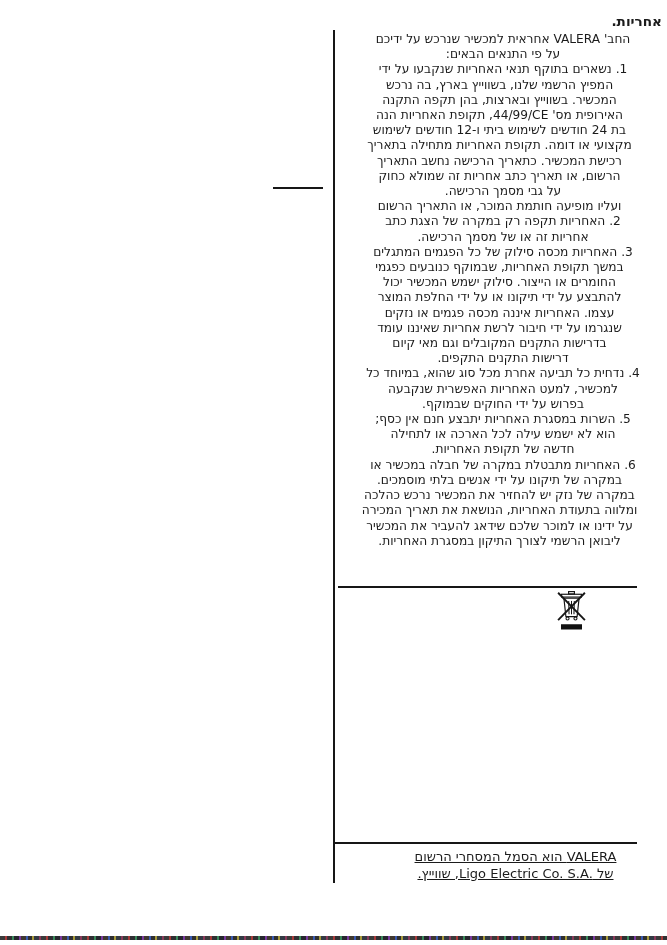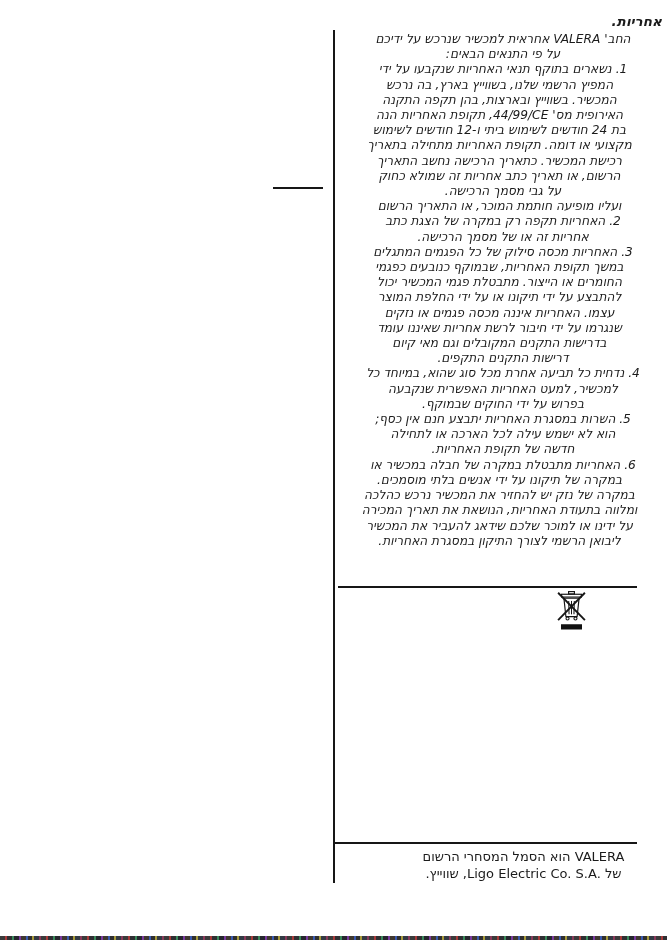--- a/index.html
+++ b/index.html
@@ -6,33 +6,33 @@
   body{
     width:667px;height:945px;background:#ffffff;position:relative;
     font-family:"DejaVu Sans","Liberation Sans",sans-serif;color:#1b1b1b;
     overflow:hidden;
   }
   .page{position:absolute;inset:0;background:#fff;}
   .vline{position:absolute;left:333px;top:30px;width:1.5px;height:853px;background:#161616;}
   .fold-mark{position:absolute;left:273px;top:187px;width:50px;height:1.5px;background:#161616;}
   .column{
     position:absolute;left:344px;top:12px;width:318px;
-    direction:rtl;text-align:right;font-style:italic;
+    direction:rtl;text-align:right;
   }
   .title{font-weight:bold;font-size:13.6px;line-height:18px;margin:0 0 2px 0;}
   .line{font-size:12.2px;line-height:15.2px;white-space:nowrap;text-align:center;}
   .line.c{text-align:center;}
   .line.cont{padding-right:7px;}
   .num{display:inline;}
   .rule-top{position:absolute;left:338px;top:586px;width:299px;height:2px;background:#161616;}
   .rule-bottom{position:absolute;left:335px;top:842px;width:302px;height:2px;background:#161616;}
   .weee{position:absolute;left:557px;top:591px;width:29px;height:42px;}
   .footer{
-    position:absolute;left:392px;top:849px;width:263px;
-    direction:rtl;text-align:right;
+    position:absolute;left:384px;top:849px;width:263px;
+    direction:rtl;text-align:right;text-decoration:underline;
   }
   .footer .line{font-size:13px;line-height:16.5px;}
   .noise{
     position:absolute;left:0;top:936px;width:667px;height:4px;
     background:repeating-linear-gradient(90deg,
       #3b3b3b 0 5px,#a83a3a 5px 7px,#2f2f33 7px 12px,#3a8a5a 12px 14px,
       #26262e 14px 19px,#7a3aa0 19px 21px,#403830 21px 26px,#3a5ab0 26px 28px,
       #2f2f2f 28px 32px,#a89a3a 32px 34px,#333a44 34px 39px,#8a3a5a 39px 41px);
   }
 </style>
@@ -63,21 +63,21 @@
           <div class="line c">על גבי מסמך הרכישה.</div>
           <div class="line cont">ועליו מופיעה חותמת המוכר, או התאריך הרשום</div>
         </div>
         <div>
           <div class="line"><span class="num">2.</span> האחריות תקפה רק במקרה של הצגת כתב</div>
           <div class="line c">אחריות זה או של מסמך הרכישה.</div>
         </div>
         <div>
           <div class="line"><span class="num">3.</span> האחריות מכסה סילוק של כל הפגמים המתגלים</div>
           <div class="line cont">במשך תקופת האחריות, שבמוקף כנובעים כפגמי</div>
-          <div class="line cont">החומרים או הייצור. מתבטלת פגמי המכשיר יכול</div>
+          <div class="line cont">החומרים או הייצור. סילוק ישמש המכשיר יכול</div>
           <div class="line cont">להתבצע על ידי תיקונו או על ידי החלפת המוצר</div>
           <div class="line cont">עצמו. האחריות איננה מכסה פגמים או נזקים</div>
           <div class="line cont">שנגרמו על ידי חיבור לרשת אחריות שאיננו עומד</div>
           <div class="line cont">בדרישות התקנים המקובלים וגם מאי קיום</div>
           <div class="line c">דרישות התקנים התקפים.</div>
         </div>
         <div>
           <div class="line"><span class="num">4.</span> נדחית כל תביעה אחרת מכל סוג שהוא, במיוחד כל</div>
           <div class="line c">למכשיר, למעט האחריות האפשרית שנקבעה</div>
           <div class="line c">בפרוש על ידי החוקים שבמוקף.</div>

